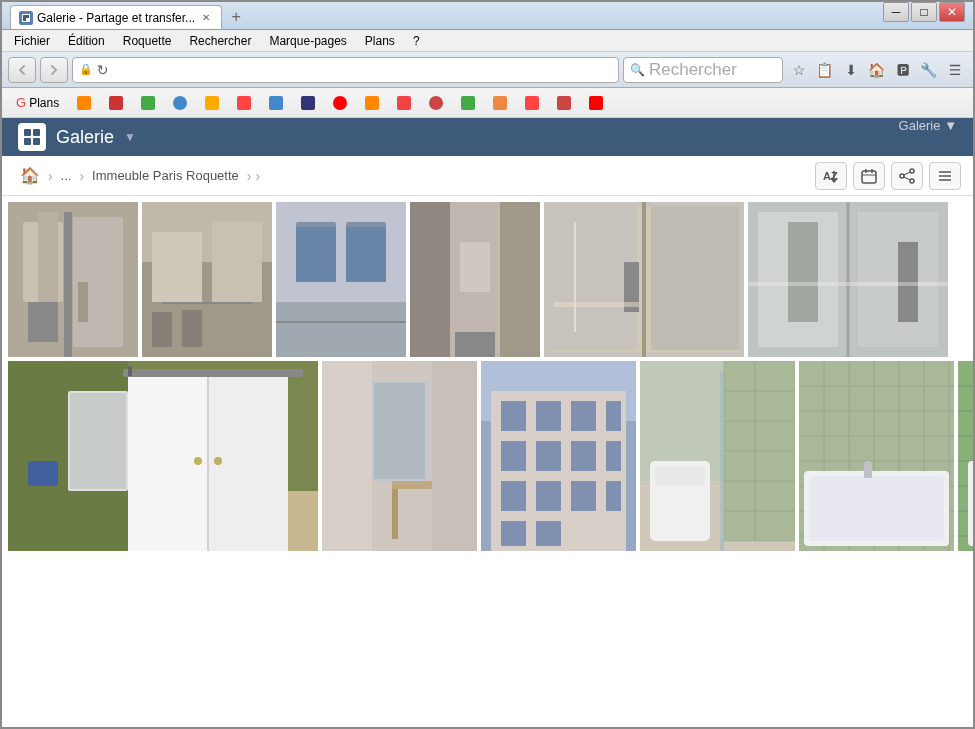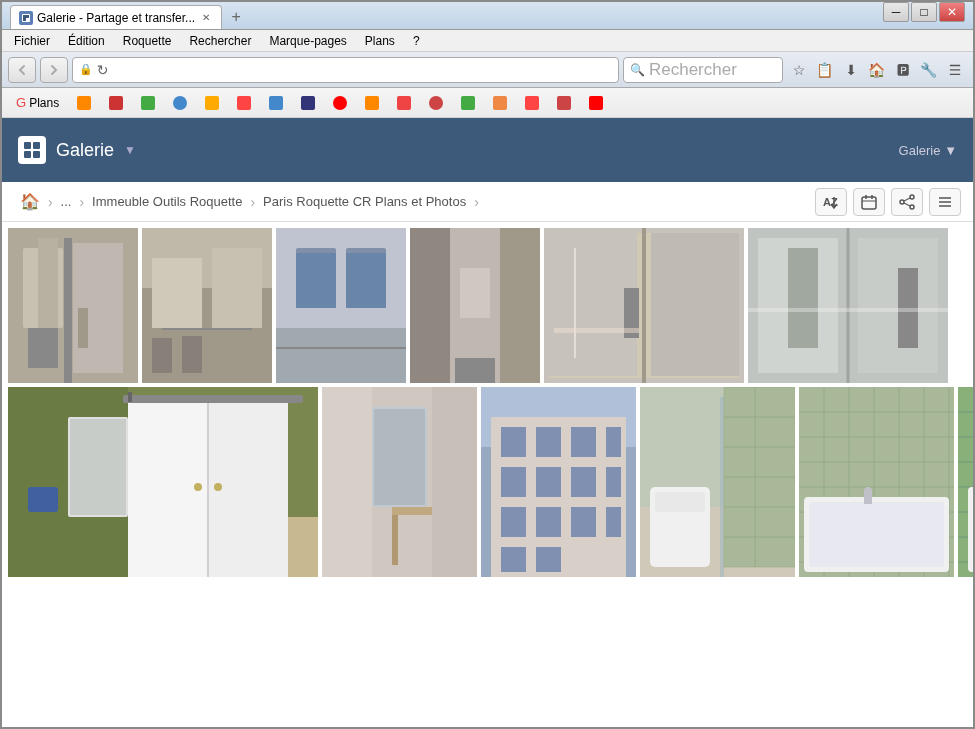--- a/index.html
+++ b/index.html
@@ -36,21 +36,21 @@
     .search-icon { font-size: 12px; color: #888; }
     .search-placeholder { font-size: 17px; color: #aaa; }
     .nav-icons { display: flex; gap: 2px; }
     .nav-icon-btn { width: 24px; height: 24px; display: flex; align-items: center; justify-content: center; font-size: 14px; color: #555; cursor: pointer; border-radius: 3px; }
 
     
     .bookmarks-bar { height: 30px; background: linear-gradient(to bottom, #f5f5f5, #ebebeb); display: flex; align-items: center; padding: 0 8px; gap: 6px; border-bottom: 1px solid #d0d0d0; }
     .bookmark-item { display: flex; align-items: center; gap: 3px; padding: 2px 6px; font-size: 12px; cursor: pointer; border-radius: 3px; }
 
     
-    .app-header { height: 64px; background: #3d5a7a; display: flex; align-items: center; padding: 0 16px; justify-content: space-between; }
+    .app-header { height: 38px; background: #3d5a7a; display: flex; padding: 0 16px; justify-content: space-between; }
     .app-logo { display: flex; align-items: center; gap: 10px; }
     .logo-icon { width: 28px; height: 28px; background: #fff; border-radius: 4px; display: flex; align-items: center; justify-content: center; }
     .app-title { color: #fff; font-size: 18px; font-weight: 300; }
     .dropdown-arrow { color: #aac; font-size: 12px; }
     .user-info { color: #ccd; font-size: 13px; cursor: pointer; }
 
     
     .breadcrumb-bar { height: 40px; background: #fff; display: flex; align-items: center; padding: 0 12px; border-bottom: 1px solid #ddd; gap: 0; }
     .breadcrumb-item { display: flex; align-items: center; gap: 4px; font-size: 13px; color: #555; cursor: pointer; padding: 4px 6px; border-radius: 3px; }
     .breadcrumb-item.current { font-weight: bold; color: #333; }
@@ -229,26 +229,23 @@
   <div class="breadcrumb-bar">
     <div class="breadcrumb-item">
       <span class="breadcrumb-home">🏠</span>
     </div>
     <span class="breadcrumb-sep">›</span>
     <div class="breadcrumb-item">
       <span>...</span>
     </div>
     <span class="breadcrumb-sep">›</span>
     <div class="breadcrumb-item">
-      <span>Immeuble Outils Roquette</span>
+      <span>Immeuble Paris Roquette</span>
     </div>
     <span class="breadcrumb-sep">›</span>
-    <div class="breadcrumb-item">
-      <span>Paris Roquette CR Plans et Photos</span>
-    </div>
     <span class="breadcrumb-sep">›</span>
     <div class="breadcrumb-actions">
       <div class="action-btn" style="font-size:11px;font-weight:bold;gap:1px;display:flex;align-items:center;">
         <svg width="16" height="14" viewBox="0 0 16 14">
             <text x="0" y="11" font-size="11" fill="#555" font-weight="bold">AZ</text>
             <line x1="11" y1="2" x2="11" y2="12" stroke="#555" stroke-width="1.5"></line>
             <path d="M8 9L11 13L14 9" fill="none" stroke="#555" stroke-width="1.5"></path>
           </svg>
       </div>
       <div class="action-btn">

